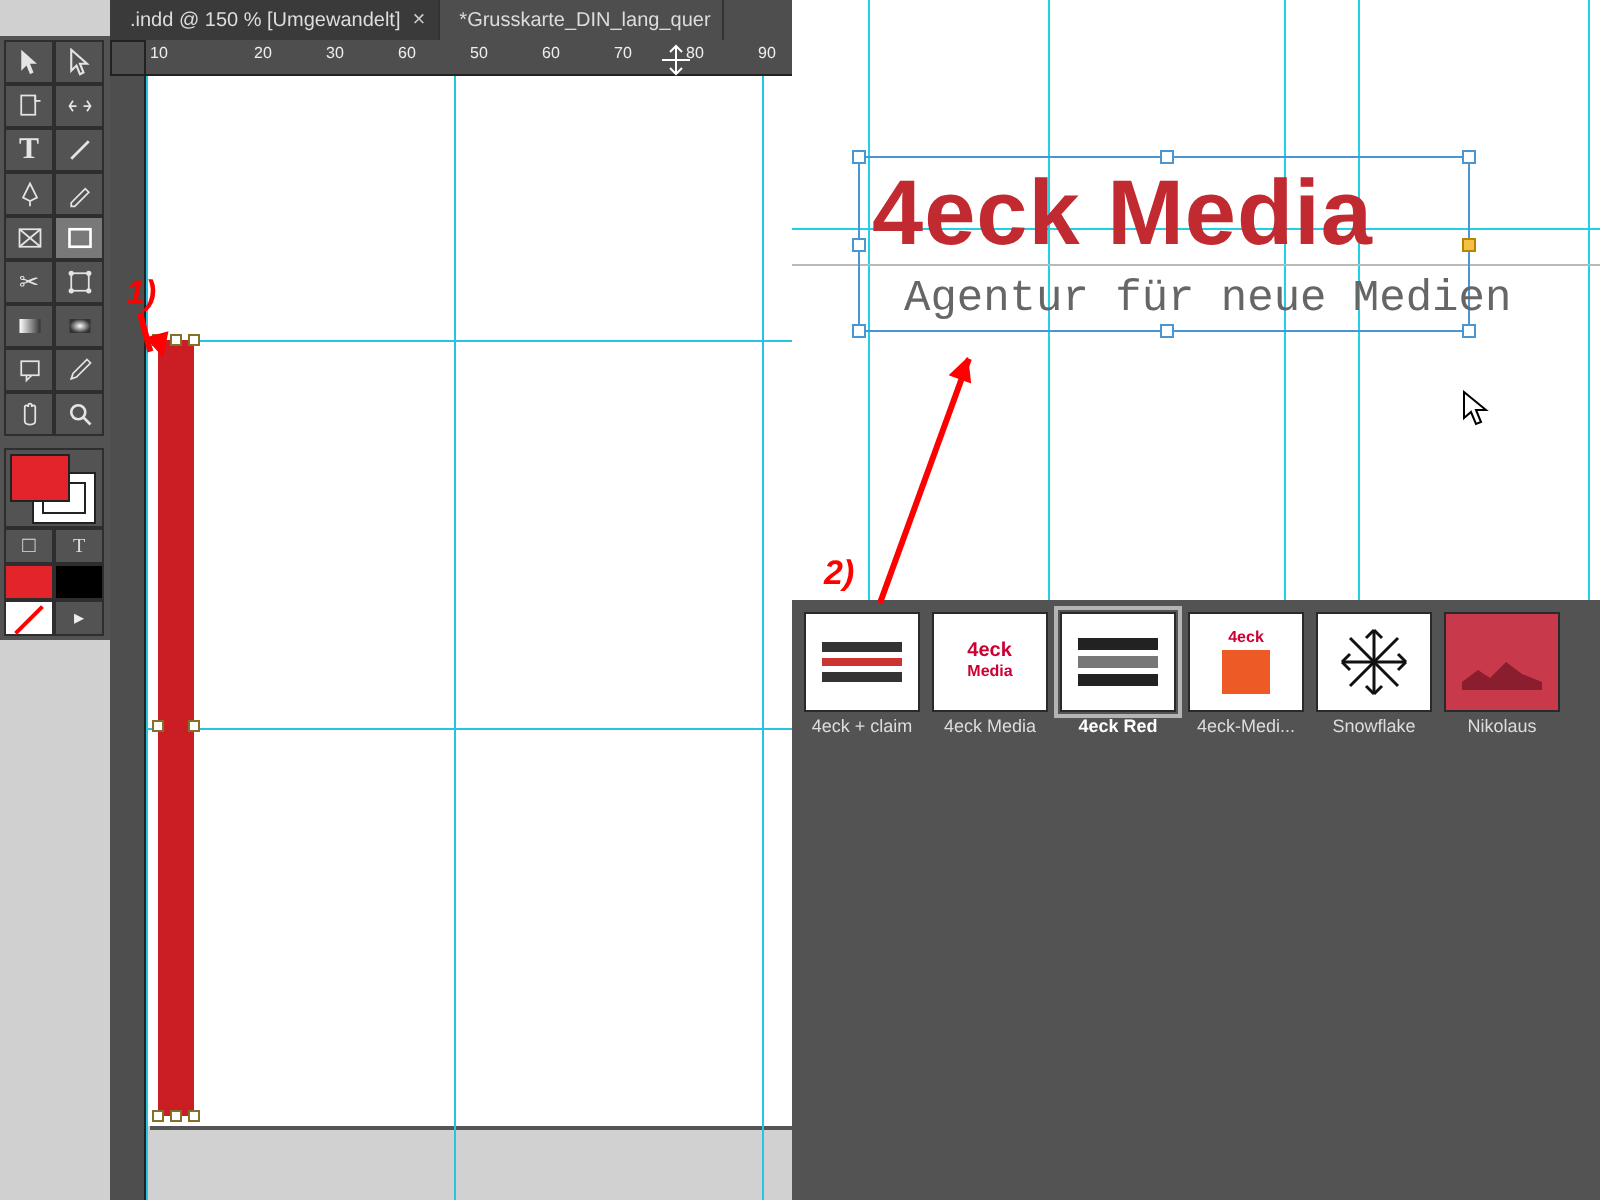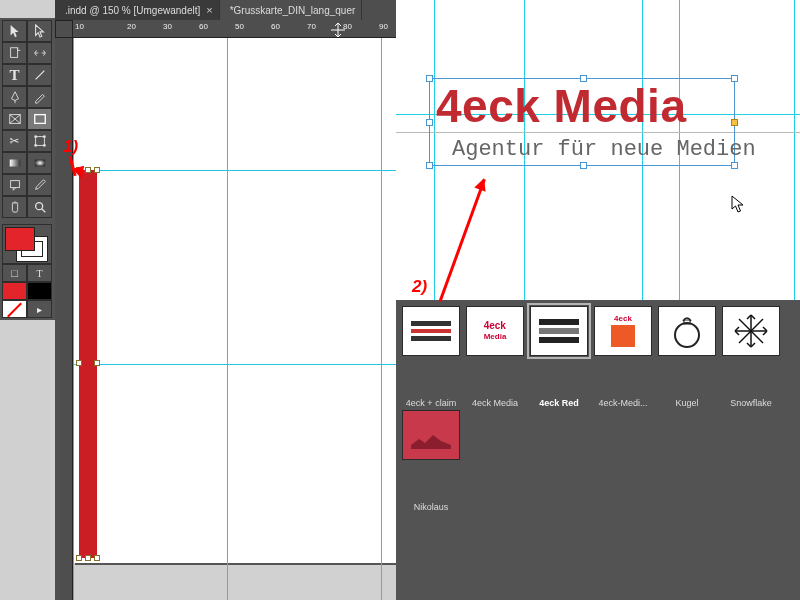--- a/index.html
+++ b/index.html
@@ -60,21 +60,21 @@
 .sel-handle { position: absolute; width: 7px; height: 7px; background: #fff; border: 1px solid #4a96d2; }
 .logo-title { font-family: Arial, sans-serif; font-weight: 700; font-size: 46px; color: #c12a30; letter-spacing: 0.5px; white-space: nowrap; }
 .logo-sub { font-family: Liberation Mono, monospace; font-size: 22px; color: #666; white-space: nowrap; }
 
 
 .swatches-panel { position: absolute; left: 0; top: 300px; right: 0; bottom: 0; background: #535353; display: flex; flex-direction: column; }
 .swatch-grid { flex: 1; padding: 6px 4px; display: flex; flex-wrap: wrap; align-content: flex-start; gap: 2px 2px; overflow-y:auto; }
 .swatch-item { width: 62px; display: flex; flex-direction: column; align-items: center; gap: 2px; cursor: pointer; }
 .swatch-thumb { width: 58px; height: 50px; background: #fff; border: 1px solid #2a2a2a; display: flex; align-items: center; justify-content: center; position: relative; }
 .swatch-item.selected .swatch-thumb { outline: 2px solid #b4b4b4; outline-offset: 1px; }
-.swatch-label { font-size: 9px; color: #ddd; text-align: center; white-space: nowrap; overflow: hidden; max-width: 62px; margin-top: 40px; }
+.swatch-label { font-size: 9px; color: #ddd; text-align: center; white-space: nowrap; overflow: hidden; max-width: 62px; }
 .swatch-item.selected .swatch-label { color:#fff; font-weight:bold;text-align:right; }
 .swatches-status { height: 24px; border-top: 1px solid #333; background: #4a4a4a; display: flex; align-items: center; padding: 0 8px; color: #ccc; font-size: 10px; gap: 12px; }
 .swatches-status .spacer { flex: 1; }
 .status-ico { width: 14px; height: 14px; display:flex; align-items:center; justify-content:center; cursor:pointer; color:#bbb; }
 
 
 .anno { position: absolute; color: #ff0000; font-weight: bold; font-size: 17px; font-style: italic; z-index: 60; pointer-events: none; }
 .arrow-line { position: absolute; background: #ff0000; transform-origin: 0 50%; height: 3px; z-index: 55; pointer-events: none; }
 .arrow-head { position: absolute; width: 0; height: 0; border-left: 12px solid #ff0000; border-top: 6px solid transparent; border-bottom: 6px solid transparent; z-index: 56; pointer-events: none; }
 
@@ -334,30 +334,20 @@
         <div class="swatch-thumb">
           <svg width="48" height="40">
               <text x="24" y="10" text-anchor="middle" font-size="8" fill="#c03" font-weight="bold">4eck</text>
               <rect x="12" y="14" width="24" height="22" fill="#ed5a26"></rect>
             </svg>
         </div>
         <div class="swatch-label">4eck-Medi...</div>
       </div>
       <div class="swatch-item">
         <div class="swatch-thumb">
-          <svg width="48" height="40">
-              <circle cx="24" cy="24" r="12" fill="none" stroke="#222" stroke-width="2"></circle>
-              <path d="M20 10 Q24 4 28 10" fill="none" stroke="#222" stroke-width="1.5"></path>
-              <rect x="21" y="9" width="6" height="4" fill="none" stroke="#222"></rect>
-            </svg>
-        </div>
-        <div class="swatch-label">Kugel</div>
-      </div>
-      <div class="swatch-item">
-        <div class="swatch-thumb">
           <svg width="40" height="40" viewBox="0 0 40 40">
             <g stroke="#111" stroke-width="1.5" fill="none">
               <line x1="20" y1="4" x2="20" y2="36"></line>
                 <line x1="4" y1="20" x2="36" y2="20"></line>
               <line x1="8" y1="8" x2="32" y2="32"></line>
                 <line x1="32" y1="8" x2="8" y2="32"></line>
               <path d="M20 4 L16 8 M20 4 L24 8 M20 36 L16 32 M20 36 L24 32 M4 20 L8 16 M4 20 L8 24 M36 20 L32 16 M36 20 L32 24"></path>
             </g>
           </svg>
         </div>

